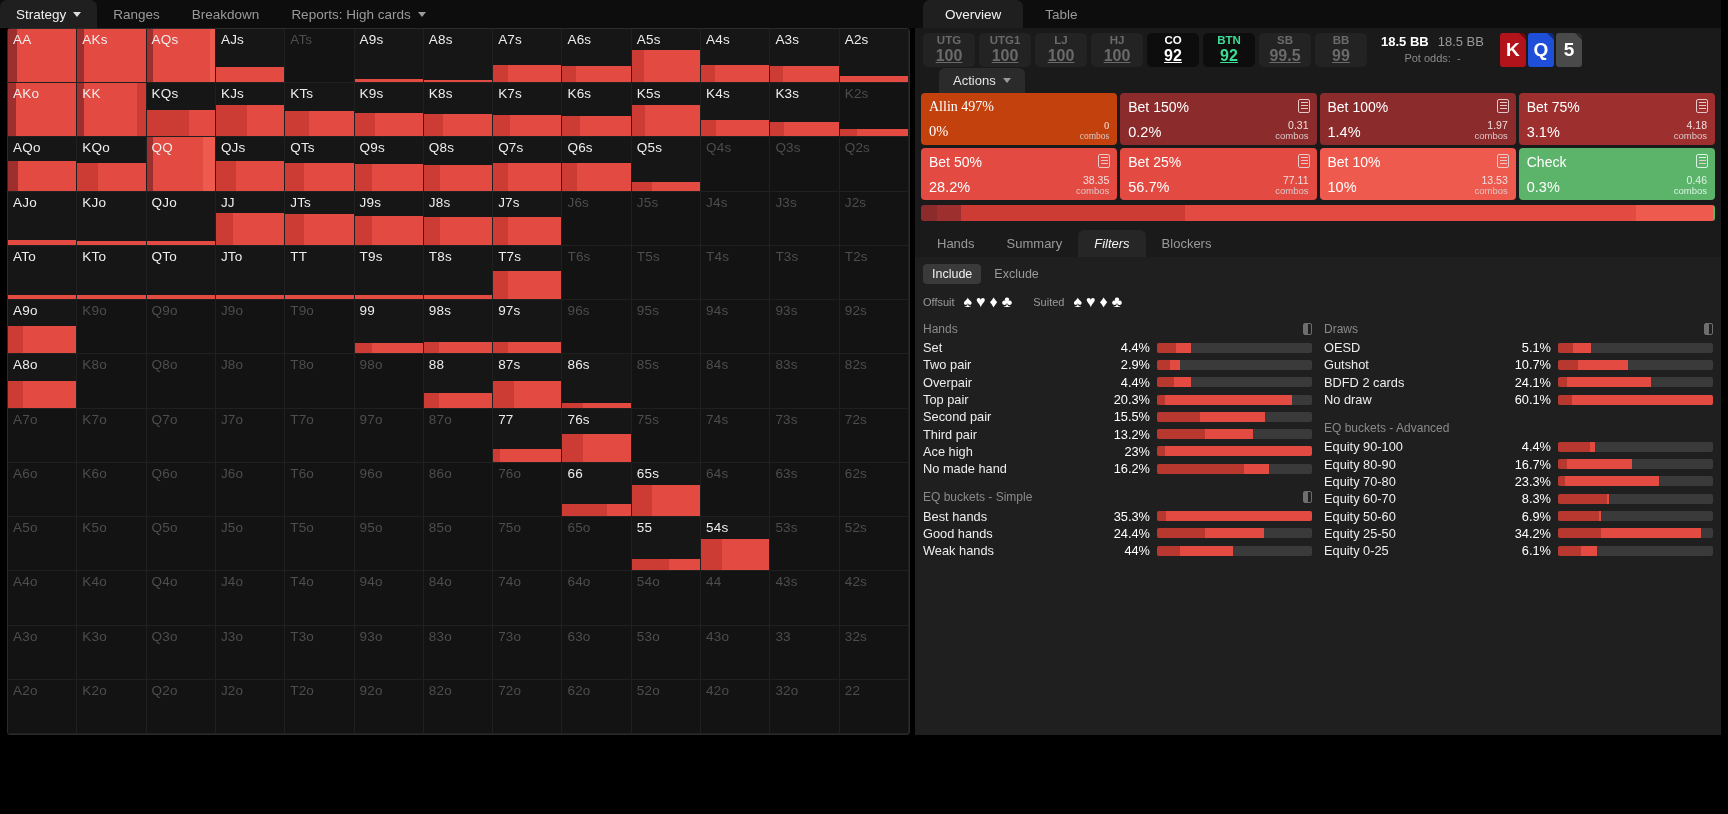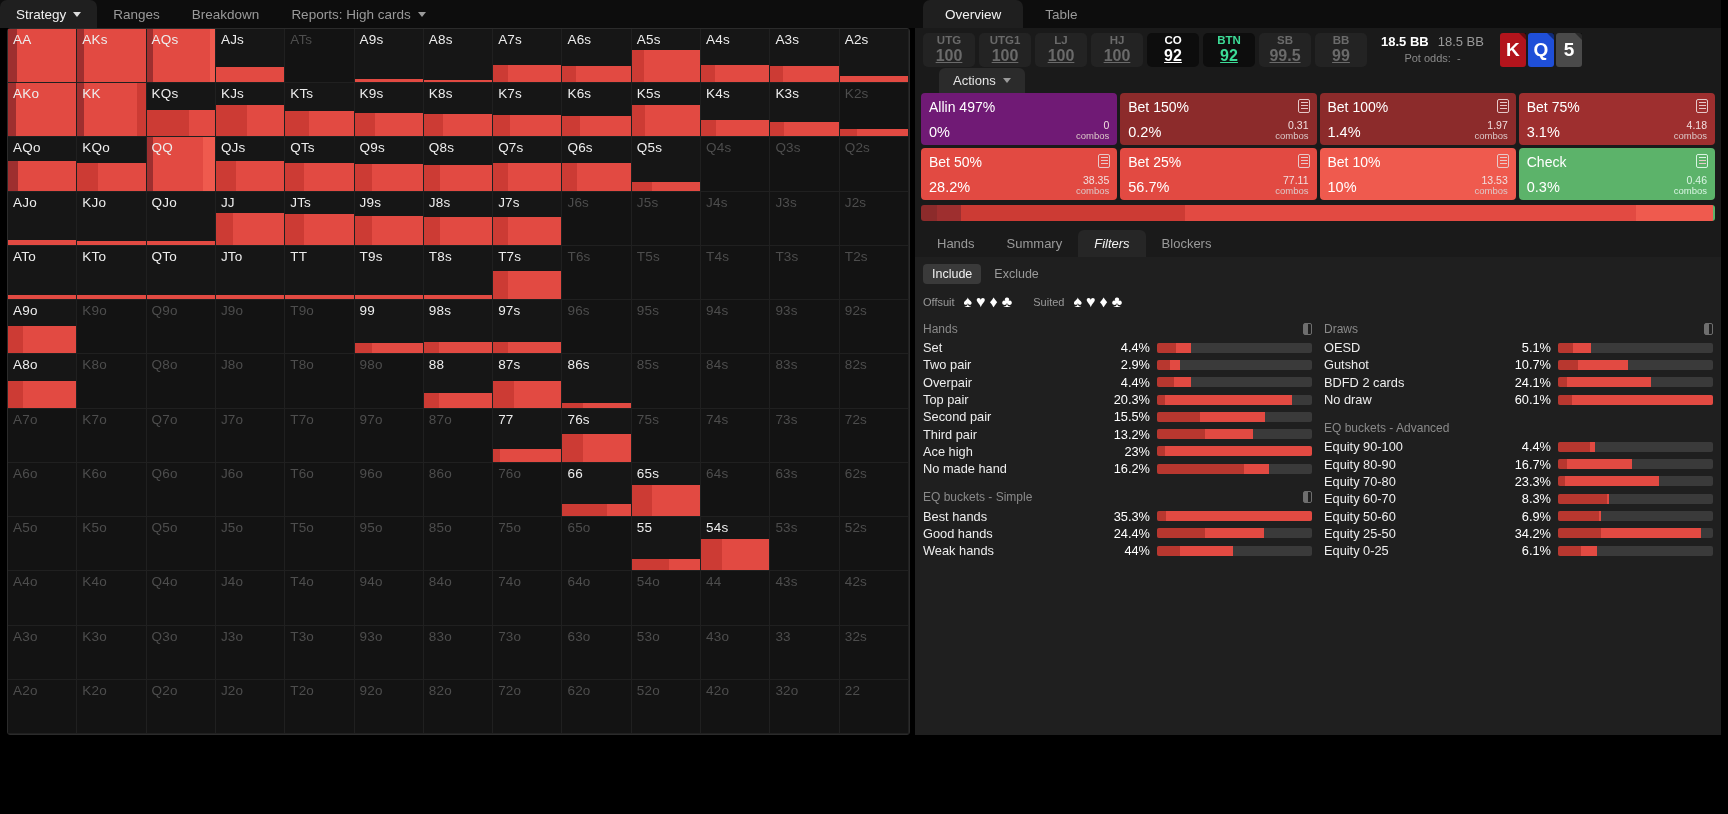--- a/index.html
+++ b/index.html
@@ -1005,21 +1005,21 @@
       </div>
 
       <div class="actionsTabRow">
         <div class="actionsTab">
           <span>Actions</span>
           <span class="caret"></span>
         </div>
       </div>
 
       <div class="actgrid" id="actgrid">
-          <div class="act" style="background: #701a75;">
+          <div class="act" style="background: #c2410c; font-family: Liberation Serif, serif;">
             <div class="an">Allin 497%</div>
             <div class="pct">0%</div>
             <div class="cmb">
               <div class="c1">0</div>
               <div class="c2">combos</div>
             </div>
           </div>
           <div class="act" style="background: rgb(140, 43, 43);">
             <div class="an">Bet 150%</div>
             <div class="pct">0.2%</div>

